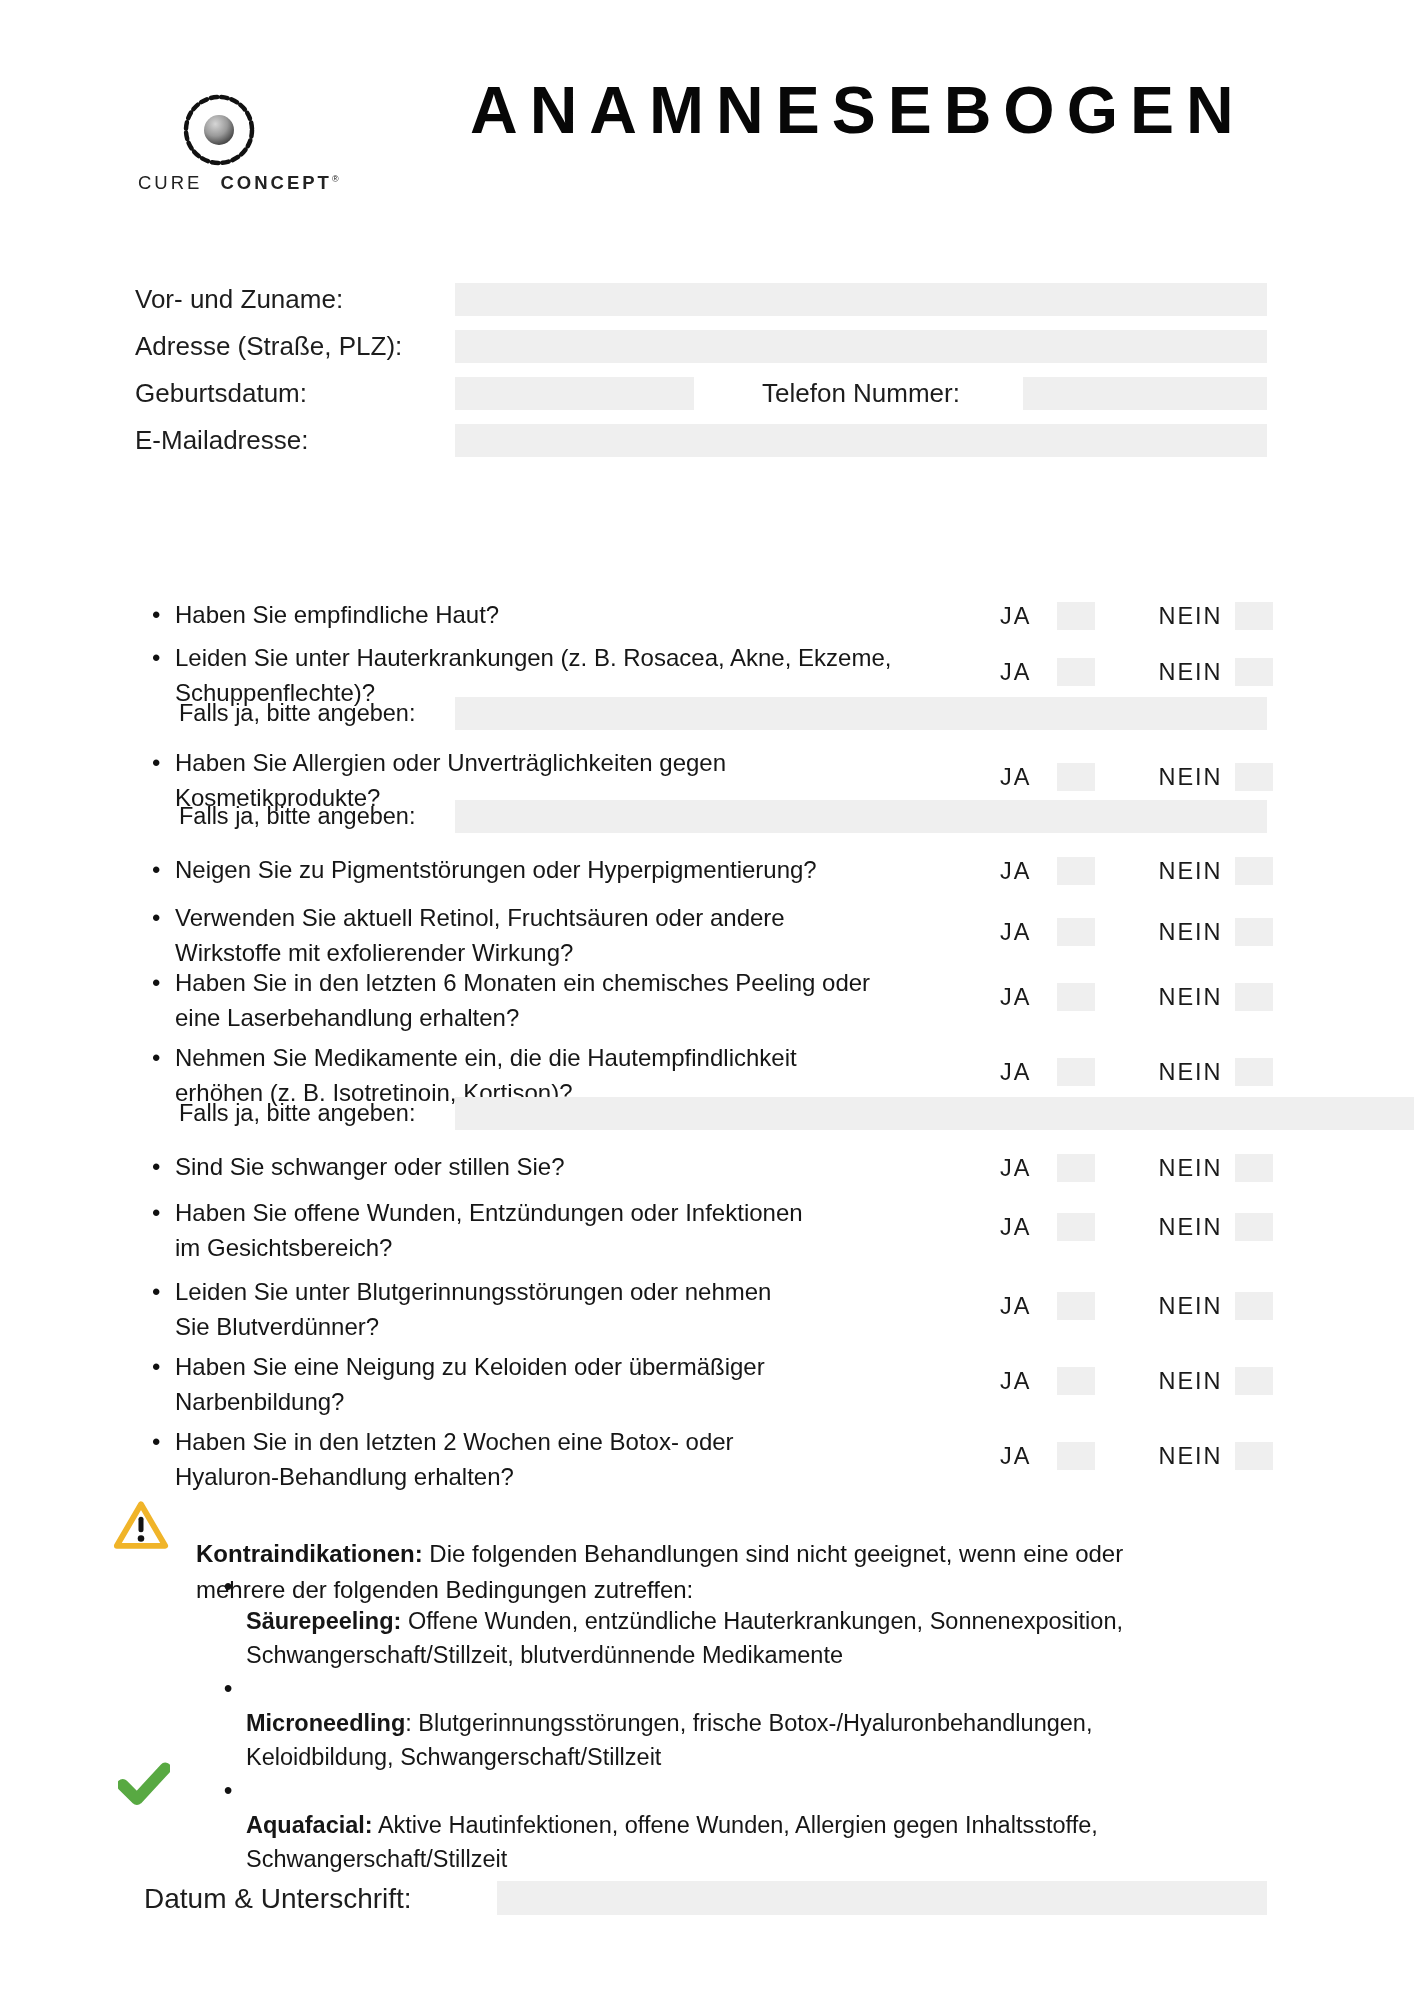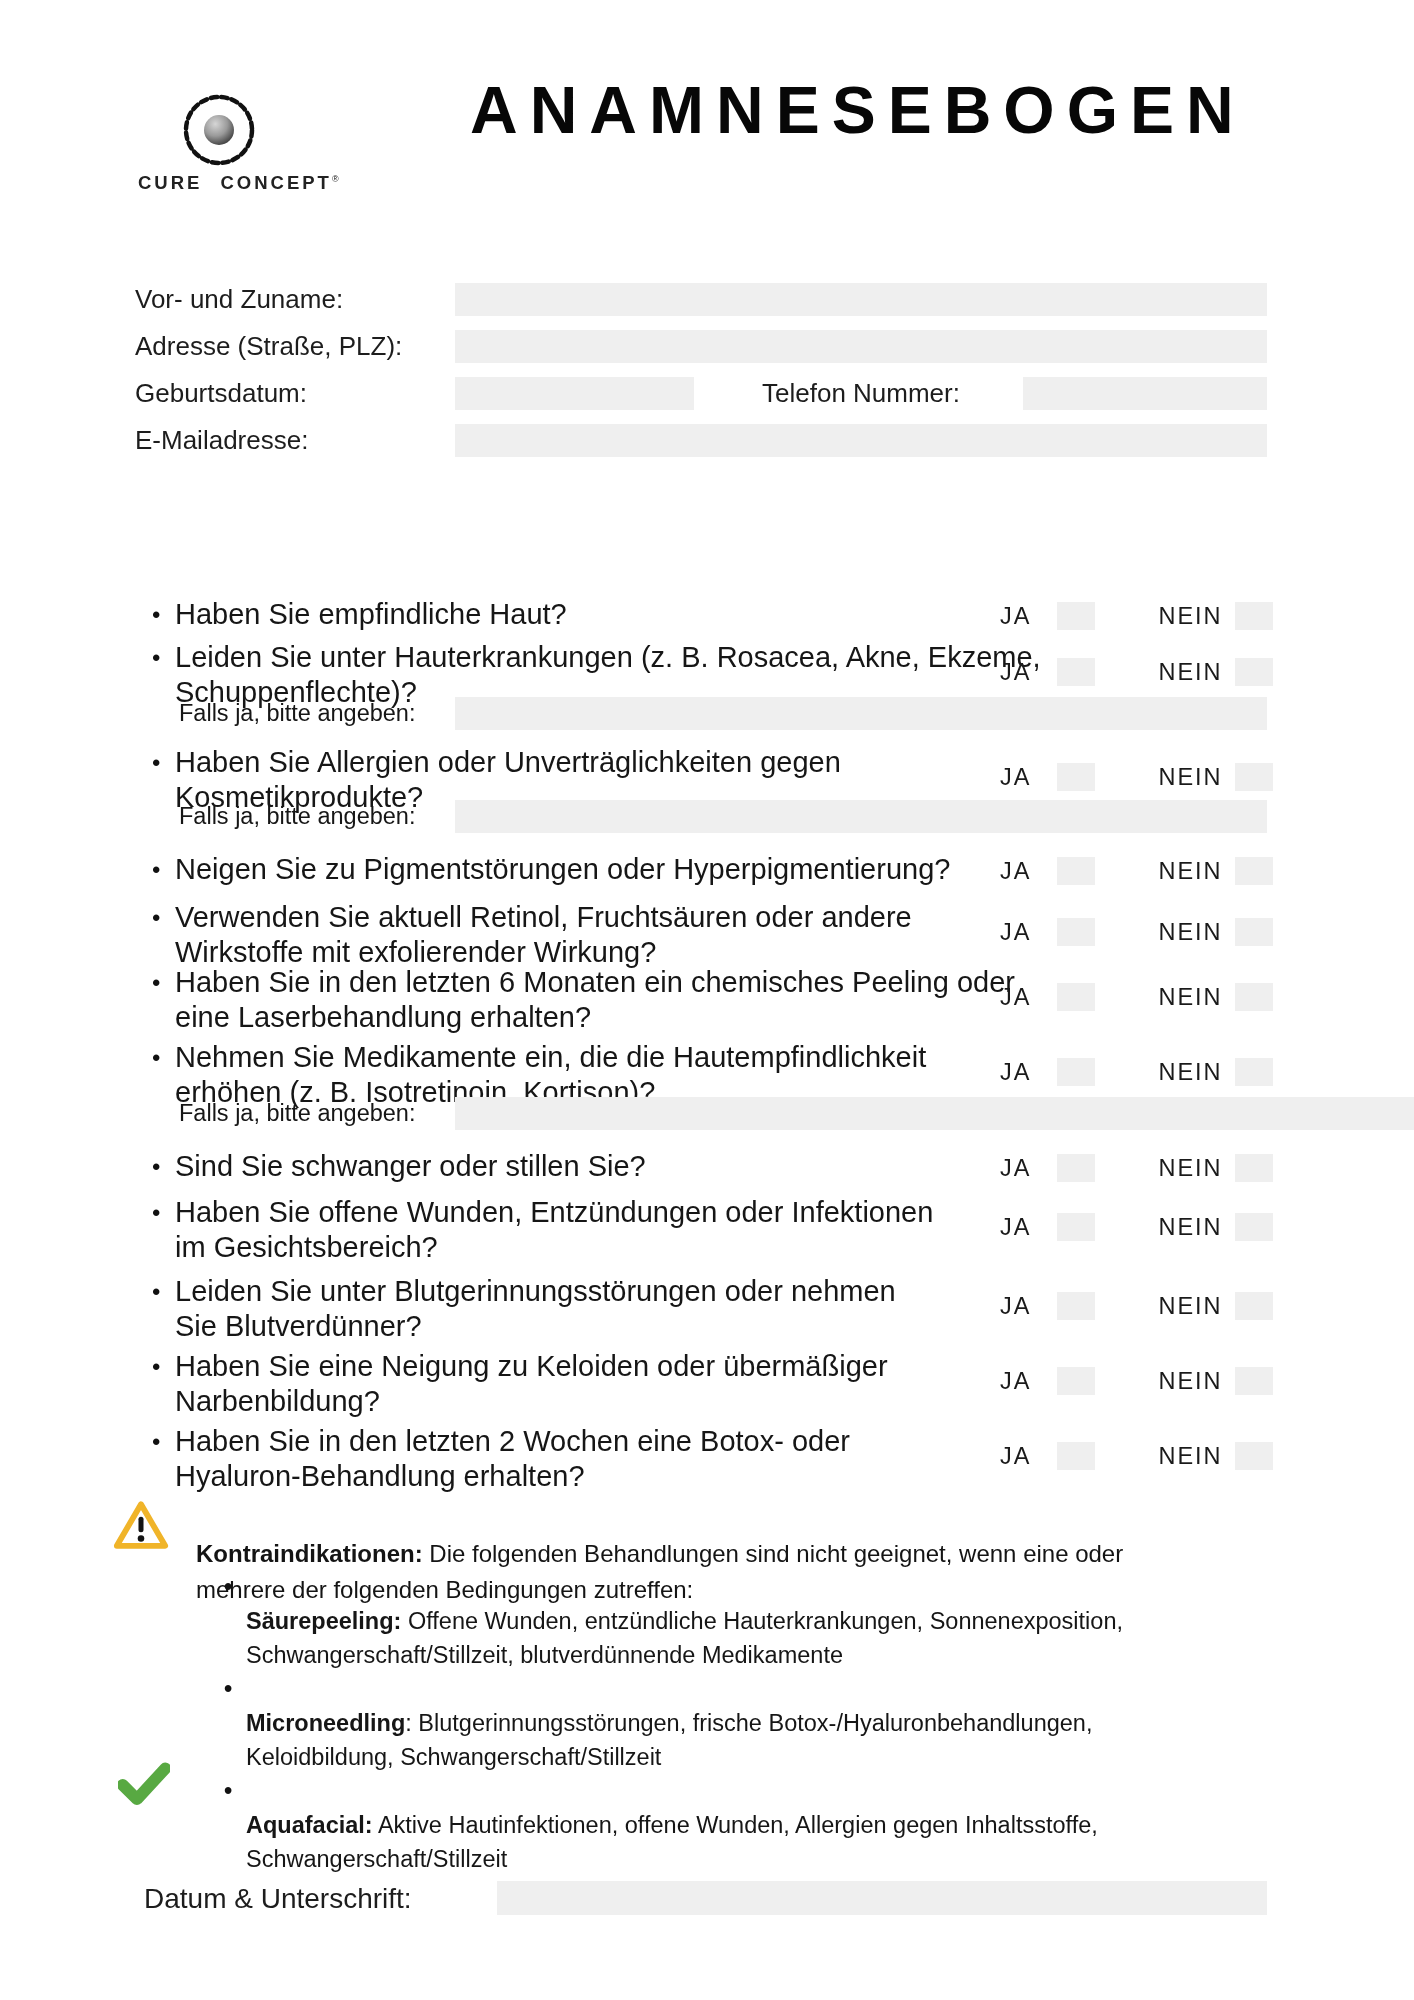--- a/index.html
+++ b/index.html
@@ -11,40 +11,40 @@
     margin:0 auto;
     background:#ffffff;
     font-family:"Liberation Sans",sans-serif;
     color:#1c1c1c;
     overflow:hidden;
   }
   
   .logo{position:absolute;left:138px;top:92px;width:162px;text-align:center;}
   .logo-mark{display:block;margin:0 auto;}
   .logo-text{margin-top:4px;font-size:18.5px;letter-spacing:3px;color:#222;white-space:nowrap;}
-  .logo-text .lt-light{font-weight:700;}
+  .logo-text .lt-light{font-weight:400;}
   .logo-text .lt-bold{font-weight:700;margin-left:18px;}
   .logo-text sup{font-size:9px;vertical-align:super;}
   .doc-title{
     position:absolute;left:462px;top:72px;
     font-size:66px;font-weight:800;letter-spacing:12px;
     color:#070707;white-space:nowrap;margin-left:8px;
   }
   
   .fl{position:absolute;font-size:26px;color:#1d1d1d;height:33px;line-height:33px;white-space:nowrap;}
   .ff{position:absolute;height:33px;background:#efefef;}
   
   .section-heading{
     position:absolute;left:130px;top:482px;
     font-size:47px;font-weight:800;letter-spacing:0.5px;color:#0a0a0a;
   }
   
   .q-row{position:absolute;left:152px;display:flex;align-items:flex-start;}
   .q-bullet{font-size:24px;line-height:35px;width:12px;color:#111;}
-  .q-text{font-size:29px;line-height:35px;margin-left:11px;white-space:pre-line;color:#161616;}
+  .q-text{font-size:24px;line-height:35px;margin-left:11px;white-space:pre-line;color:#161616;}
   .yn{position:absolute;left:1000px;height:28px;display:flex;align-items:center;text-align:center;}
   .yn-label{font-size:23.5px;letter-spacing:2px;color:#1a1a1a;}
   .yn-box{width:38px;height:28px;background:#efefef;margin-left:26px;}
   .yn-nein{margin-left:63px;}
   .yn-box2{margin-left:12px;}
   .fu-label{position:absolute;left:179px;height:33px;line-height:33px;font-size:23.5px;color:#161616;white-space:nowrap;}
   .fu-field{position:absolute;left:455px;height:33px;background:#efefef;}
   
   .warning-wrap{position:absolute;left:112px;top:1499px;}
   .contra-lead{

